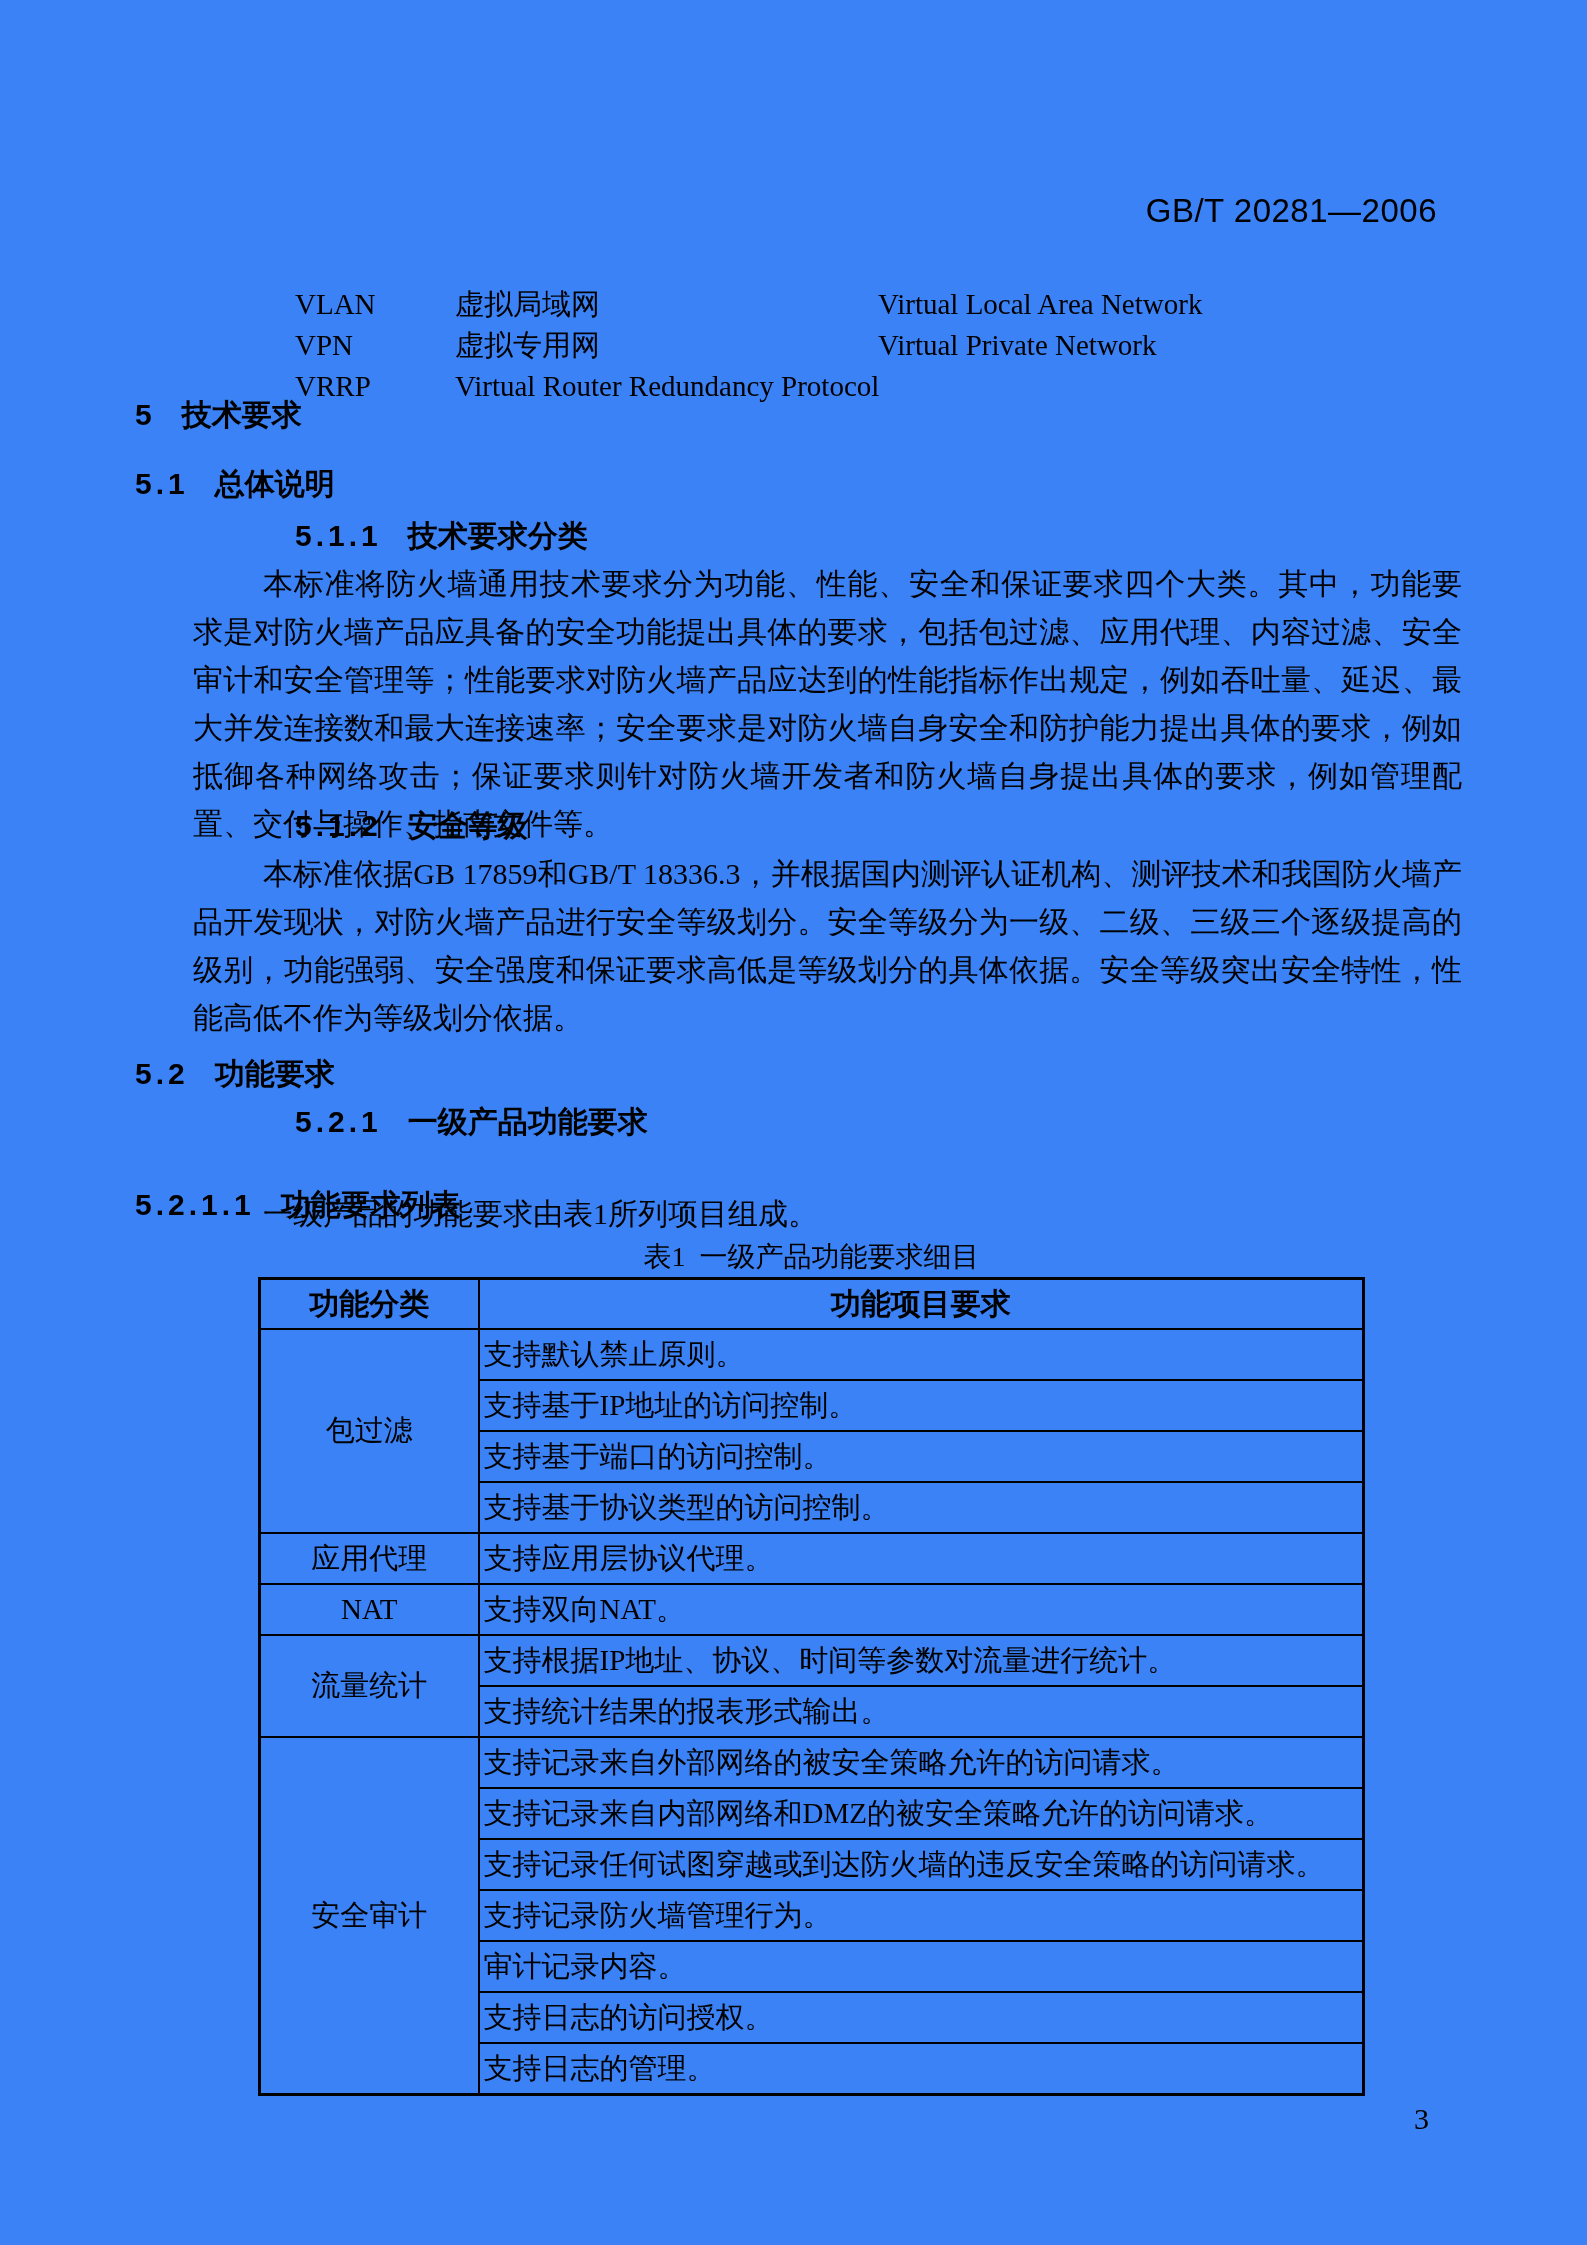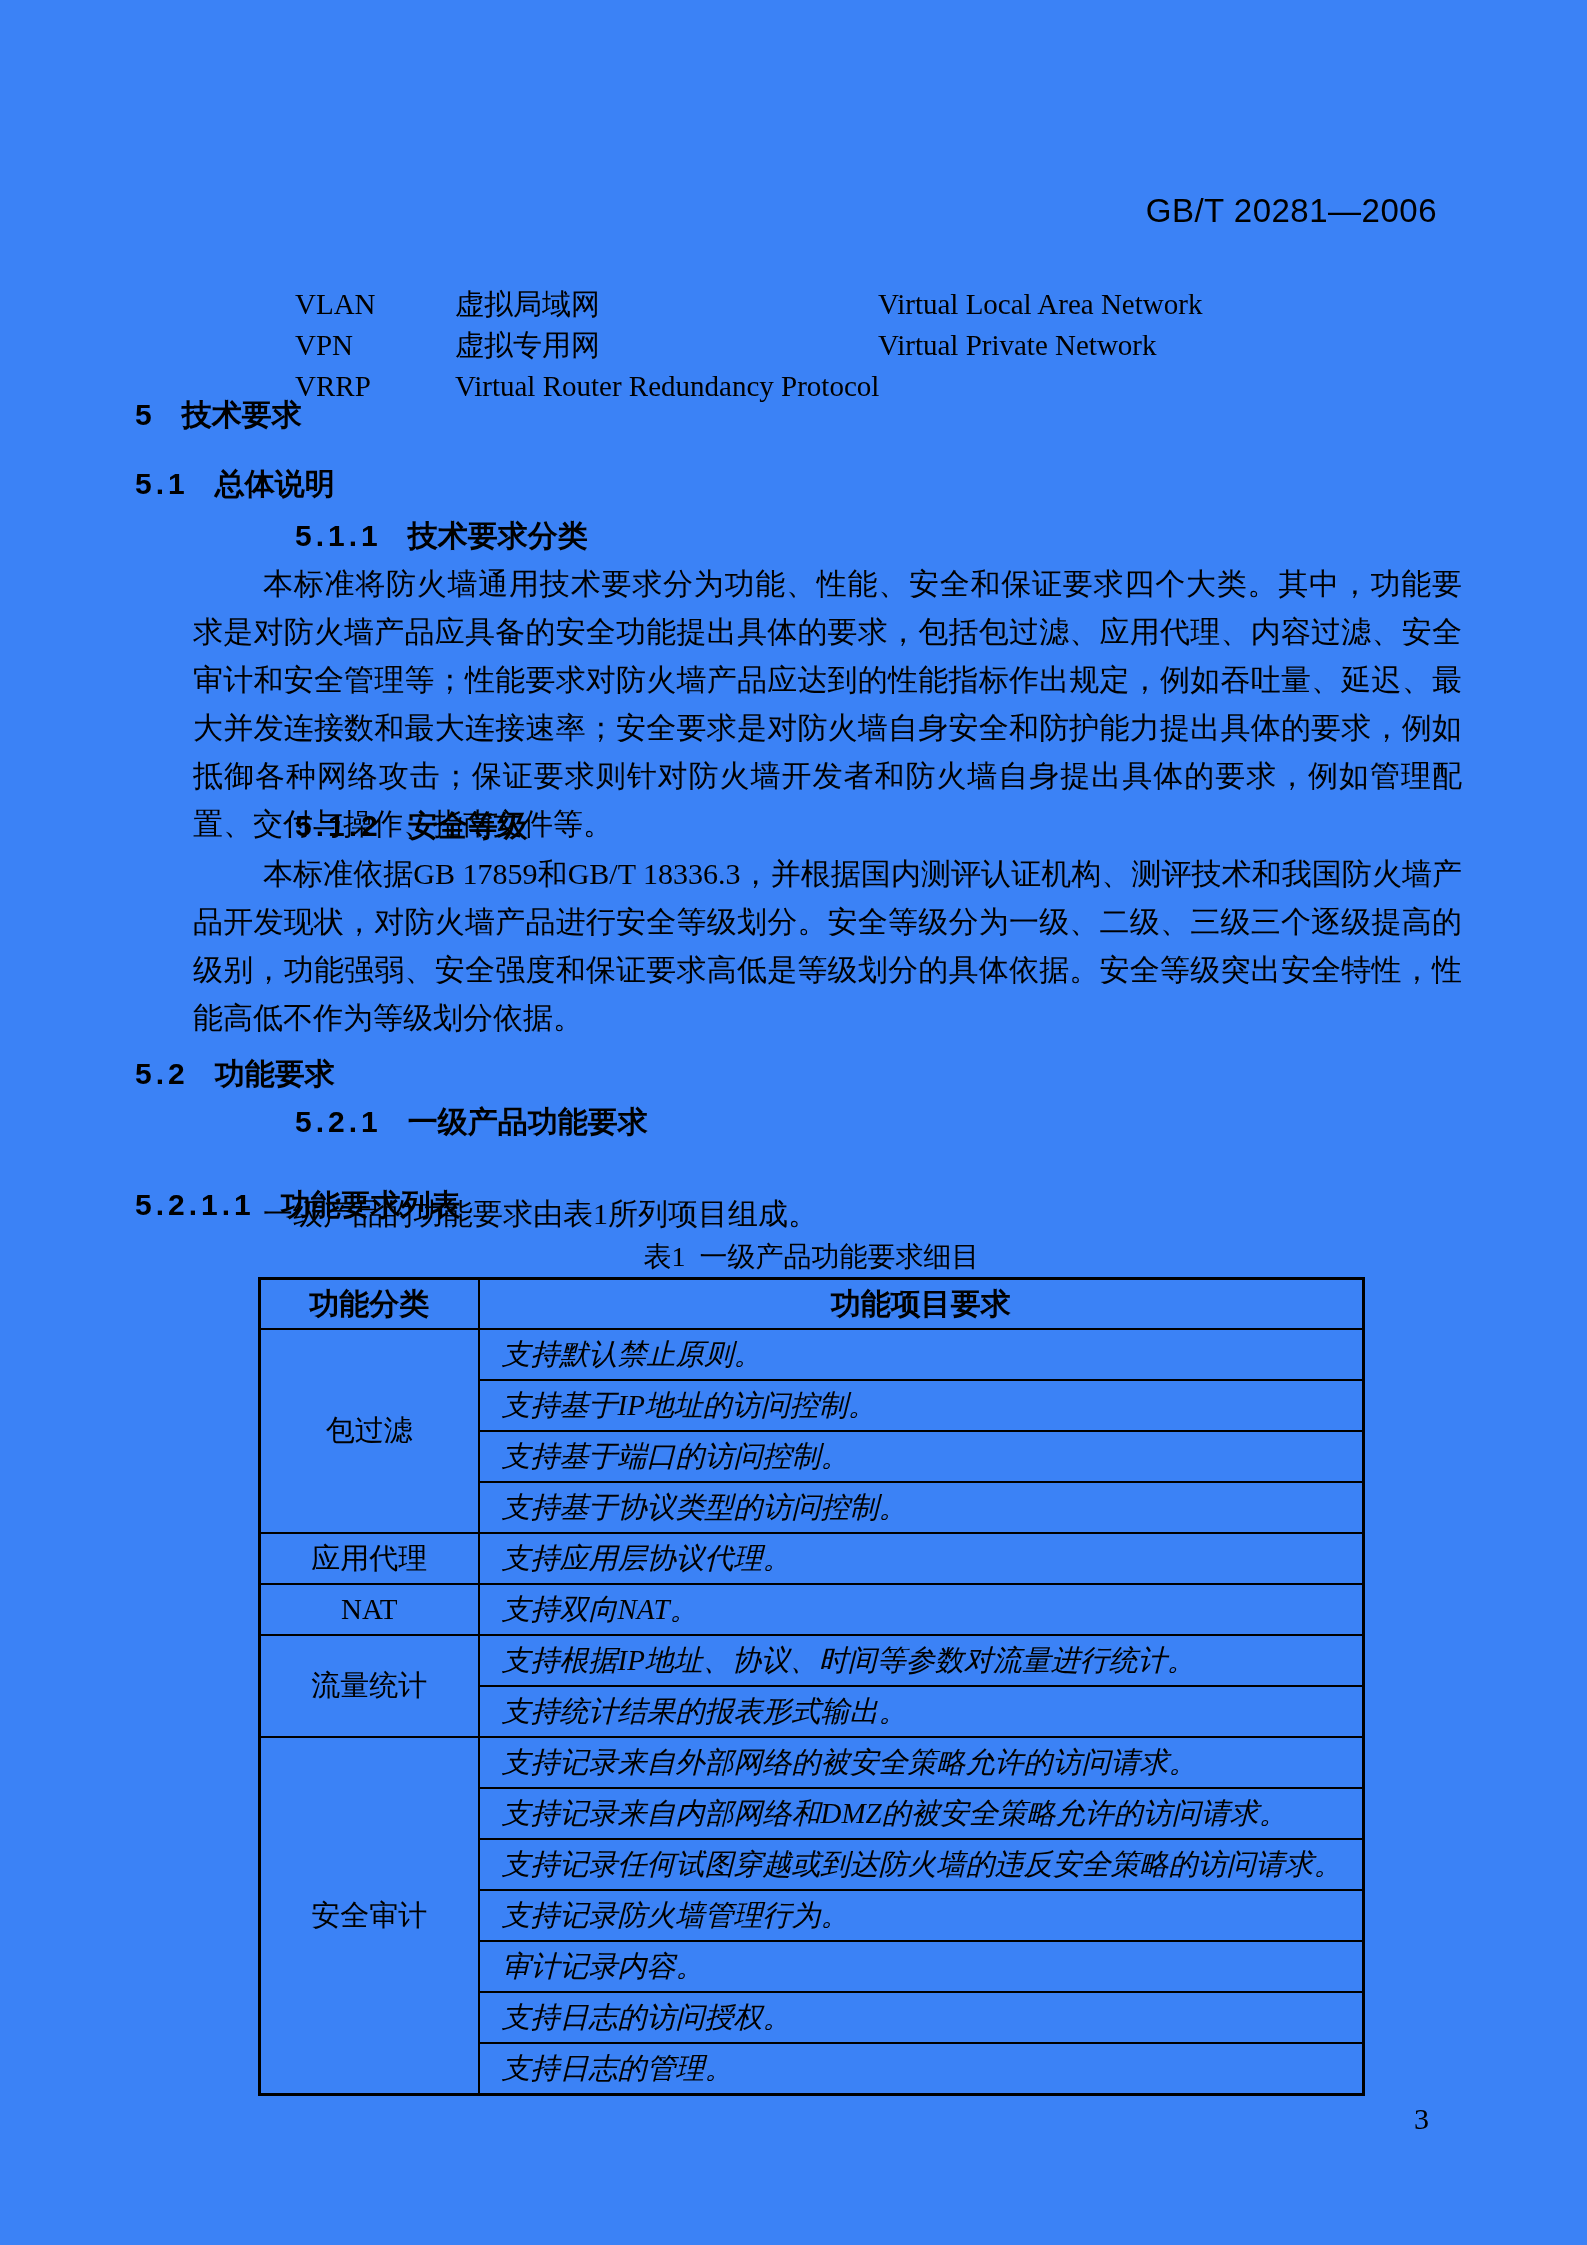--- a/index.html
+++ b/index.html
@@ -67,21 +67,21 @@
   .req-table th {
     height:48px;
     font-family:"Liberation Sans","DejaVu Sans",sans-serif;
     font-weight:bold;
     font-size:30px;
     text-align:center;
     margin-top:24px;
   }
   .req-table td { height:49px; font-size:29px; }
   .req-table td.category { text-align:center; vertical-align:middle; }
-  .req-table td.item { text-align:left; padding-left:22px;font-style:italic; }
+  .req-table td.item { text-align:left; padding-left:4px; }
 
   .page-number {
     position:absolute;
     top:2102px; left:1414px;
     font-size:30px;
   }
 </style>
 </head>
 <body>
 

